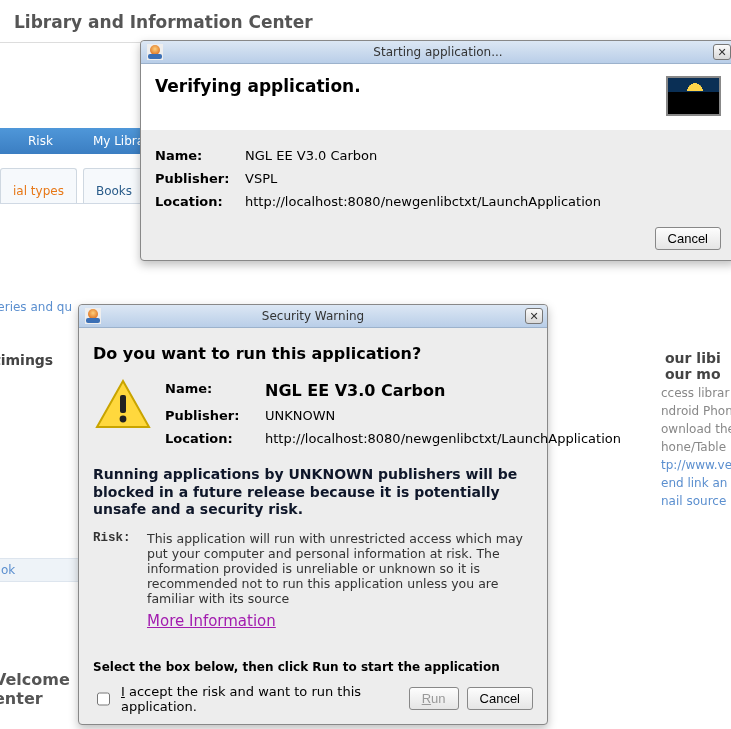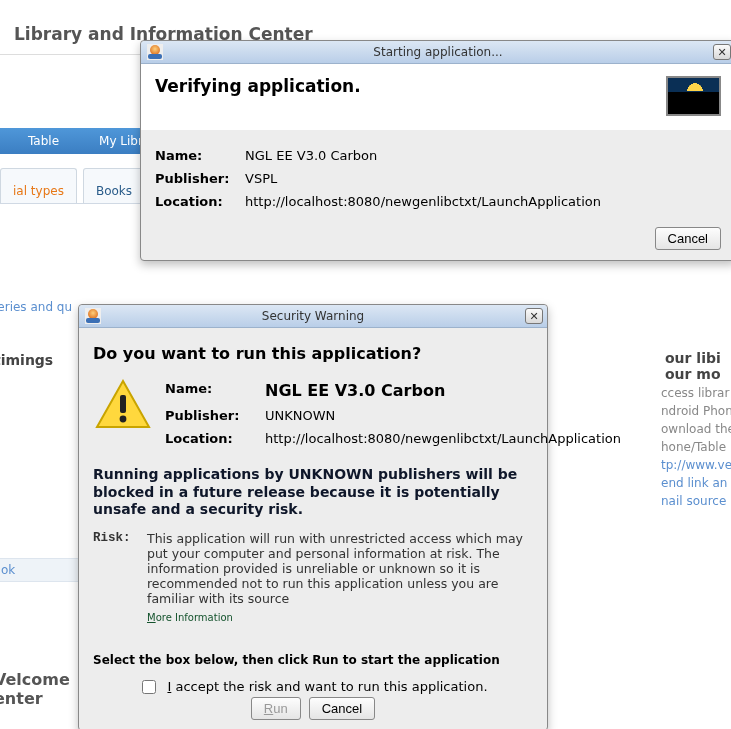--- a/index.html
+++ b/index.html
@@ -11,21 +11,21 @@
     width: 731px;
     height: 729px;
     position: relative;
     overflow: hidden;
     color: #000;
   }
   .page-title {
     font-size: 17px;
     font-weight: bold;
     color: #555;
-    padding: 24px 14px 10px;
+    padding: 12px 14px 10px;
     border-bottom: 1px solid #ddd;
   }
   .lang-btn {
     position: absolute;
     right: -4px;
     top: 98px;
     border: 1px solid #666;
     border-radius: 3px;
     padding: 3px 8px;
     background: #f6f6f6;
@@ -190,36 +190,36 @@
 
   
   .q{font-size:16px;font-weight:bold;margin:6px 0 10px;}
   .warn-icon{
     width:56px;height:50px;margin:6px 14px 0 2px;position:relative;
   }
   .warn-icon svg{width:56px;height:50px;}
   .redmsg{color:#0f172a;font-weight:bold;font-size:14px;line-height:1.25;margin:12px 0;}
   .risk{display:flex;font-size:12.5px;color:#333;gap:12px;}
   .risk .rk{font-weight:bold;min-width:42px;font-family:Liberation Mono, monospace;}
-  .more{color:#14532d;font-size:10px;margin:6px 0 2px 54px;}
+  .more{color:#a21caf;font-size:15px;margin:6px 0 2px 54px;text-decoration:underline;}
   .more u{text-decoration:underline;}
   .selrow{font-size:12px;font-weight:bold;margin:30px 0 10px;}
   .chkrow{display:flex;align-items:center;gap:8px;font-size:13px;}
   .chkrow input{width:14px;height:14px;}
   .kv2 .k{width:100px;font-weight:bold;}
   .kv2 .v.big{font-size:16px;font-weight:bold;}
 </style>
 </head>
 <body>
 
 <div class="page-title">Library and Information Center</div>
 <button class="lang-btn">Select lan</button>
 
 <div class="nav">
-  <span>Table</span>
+  <span>Risk</span>
   <span>My Libra</span>
 </div>
 
 <div class="tabbar">
   <div class="tab active">ial types</div>
   <div class="tab">Books</div>
   <div class="tab right">Discussions</div>
 </div>
 
 <div class="leftlinks">jeries and qu</div>
@@ -304,21 +304,21 @@
           </div>
       </div>
     </div>
     <div class="redmsg">Running applications by UNKNOWN publishers will be blocked in a future release because it is potentially unsafe and a security risk.</div>
     <div class="risk">
       <div class="rk">Risk:</div>
       <div>This application will run with unrestricted access which may put your computer and personal information at risk. The information provided is unreliable or unknown so it is recommended not to run this application unless you are familiar with its source</div>
     </div>
     <div class="more"><u>M</u><span>ore Information</span></div>
     <div class="selrow">Select the box below, then click Run to start the application</div>
-    <div style="display:flex;align-items:center;justify-content:space-between;flex-direction:column;">
+    <div style="display:flex;align-items:center;justify-content:space-between;">
       <label class="chkrow">
         <input type="checkbox" style="">
         <span><u>I</u><span> accept the risk and want to run this application.</span></span>
       </label>
       <div style="display:flex;gap:8px;">
         <button class="btn" disabled=""><u>R</u><span>un</span></button>
         <button class="btn">Cancel</button>
       </div>
     </div>
   </div>

